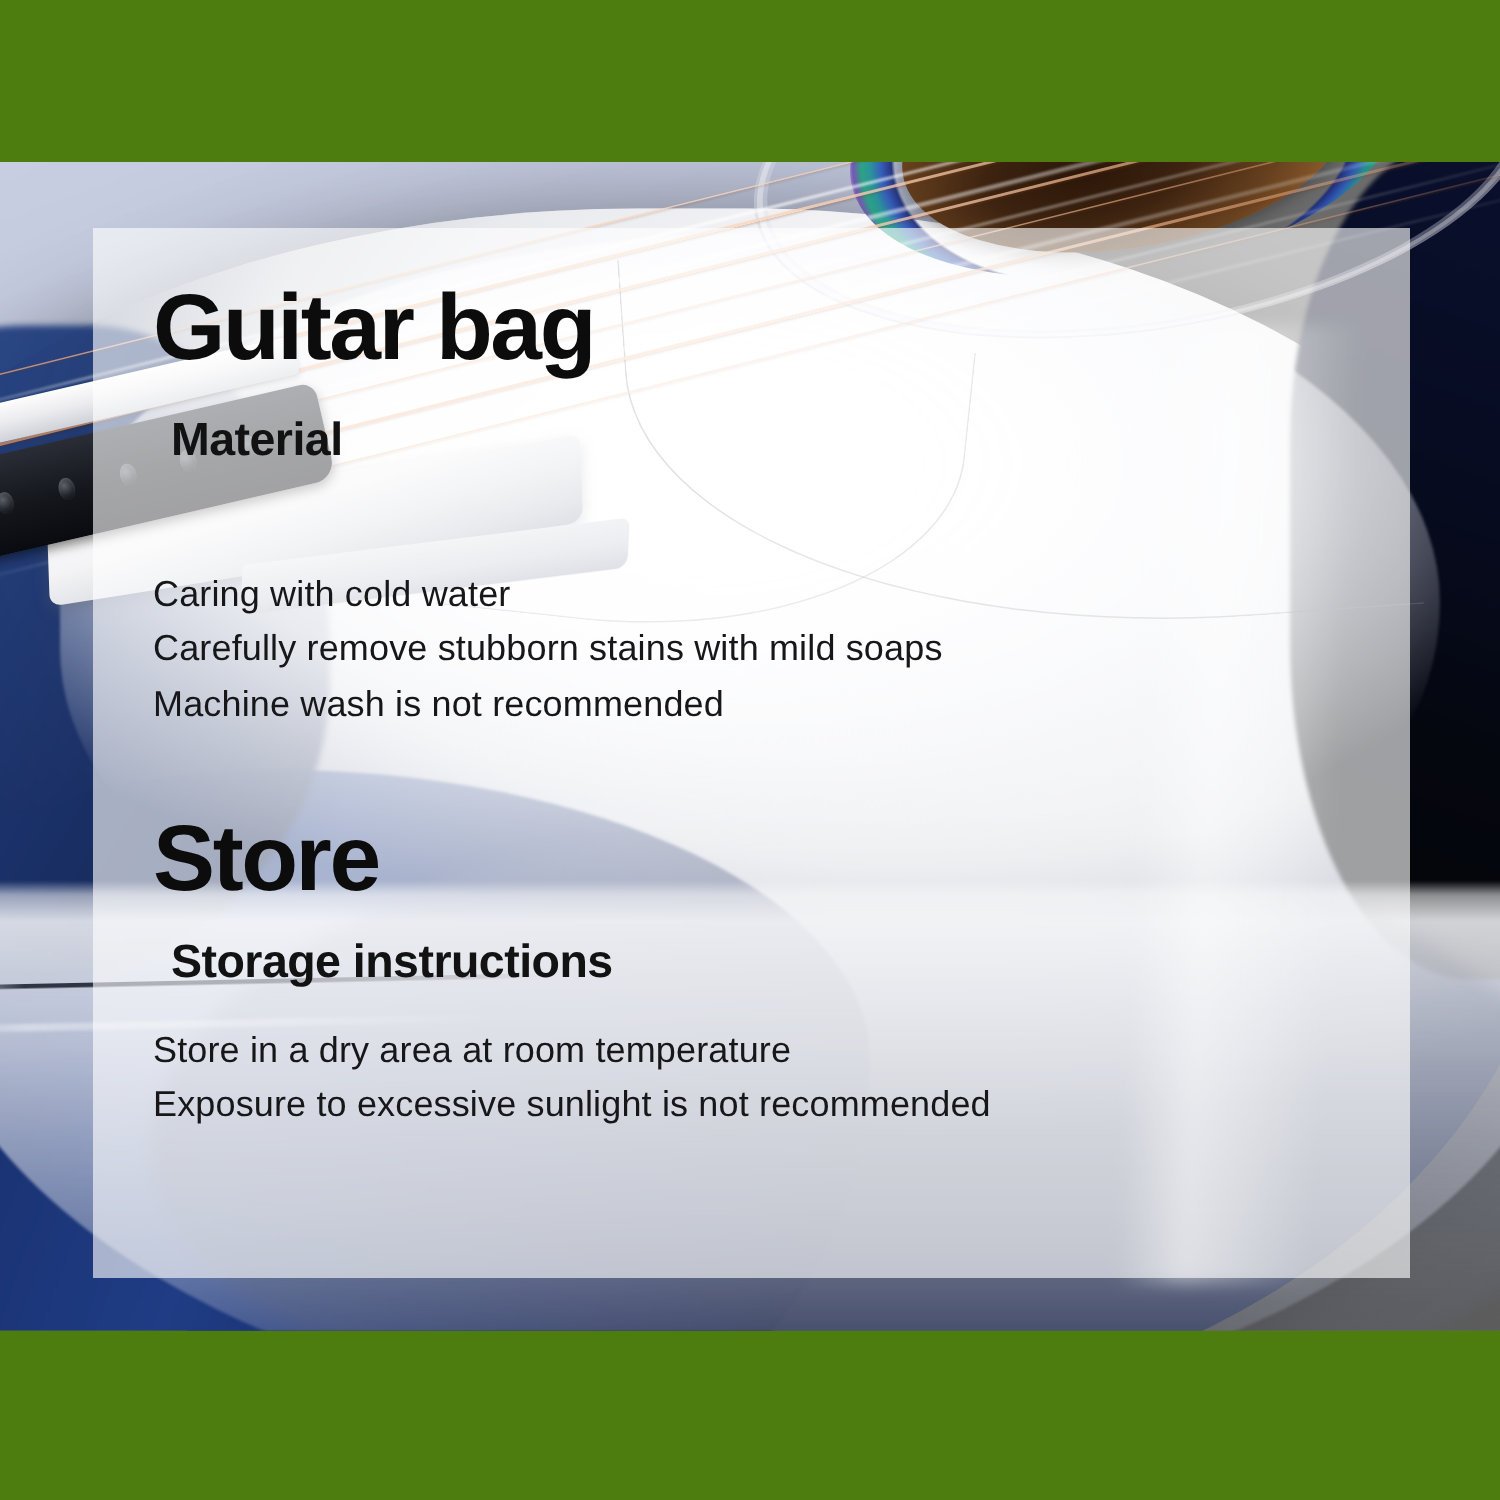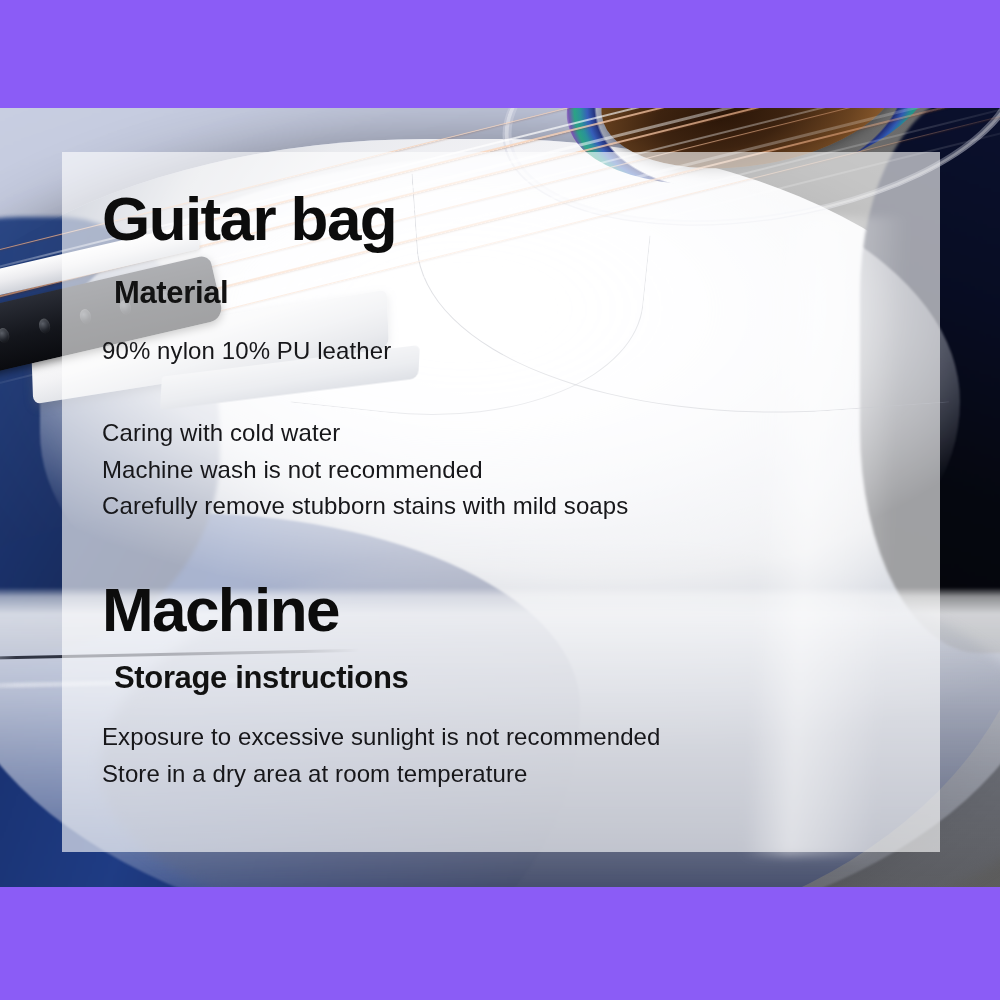--- a/index.html
+++ b/index.html
@@ -12,21 +12,21 @@
     height: 1000px;
     overflow: hidden;
     font-family: "Liberation Sans", sans-serif;
     -webkit-font-smoothing: antialiased;
   }
 
   #canvas {
     position: relative;
     width: 1000px;
     height: 1000px;
-    background: #8b5cf6;
+    background: #4d7c0f;
     overflow: hidden;
   }
 
   
   #photo {
     position: absolute;
     left: 0;
     top: 108px;
     width: 1000px;
     height: 779px;
@@ -544,38 +544,37 @@
   <div id="panel">
 
     <h1 class="h1">Guitar bag</h1>
 
     <div class="sp-1"></div>
 
     <h2 class="h2">Material</h2>
 
     <div class="sp-2"></div>
 
-    <p class="body-line">90% nylon 10% PU leather</p>
 
     <div class="sp-3"></div>
 
 
     <div class="sp-4"></div>
 
     <p class="body-line">Caring with cold water</p>
+    <p class="body-line">Carefully remove stubborn stains with mild soaps</p>
     <p class="body-line">Machine wash is not recommended</p>
-    <p class="body-line">Carefully remove stubborn stains with mild soaps</p>
 
     <div class="sp-5"></div>
 
-    <h1 class="h1">Machine</h1>
+    <h1 class="h1">Store</h1>
 
     <div class="sp-6"></div>
 
     <h2 class="h2">Storage instructions</h2>
 
     <div class="sp-7"></div>
 
+    <p class="body-line">Store in a dry area at room temperature</p>
     <p class="body-line">Exposure to excessive sunlight is not recommended</p>
-    <p class="body-line">Store in a dry area at room temperature</p>
 
   </div>
 </div>
 
 </body></html>

